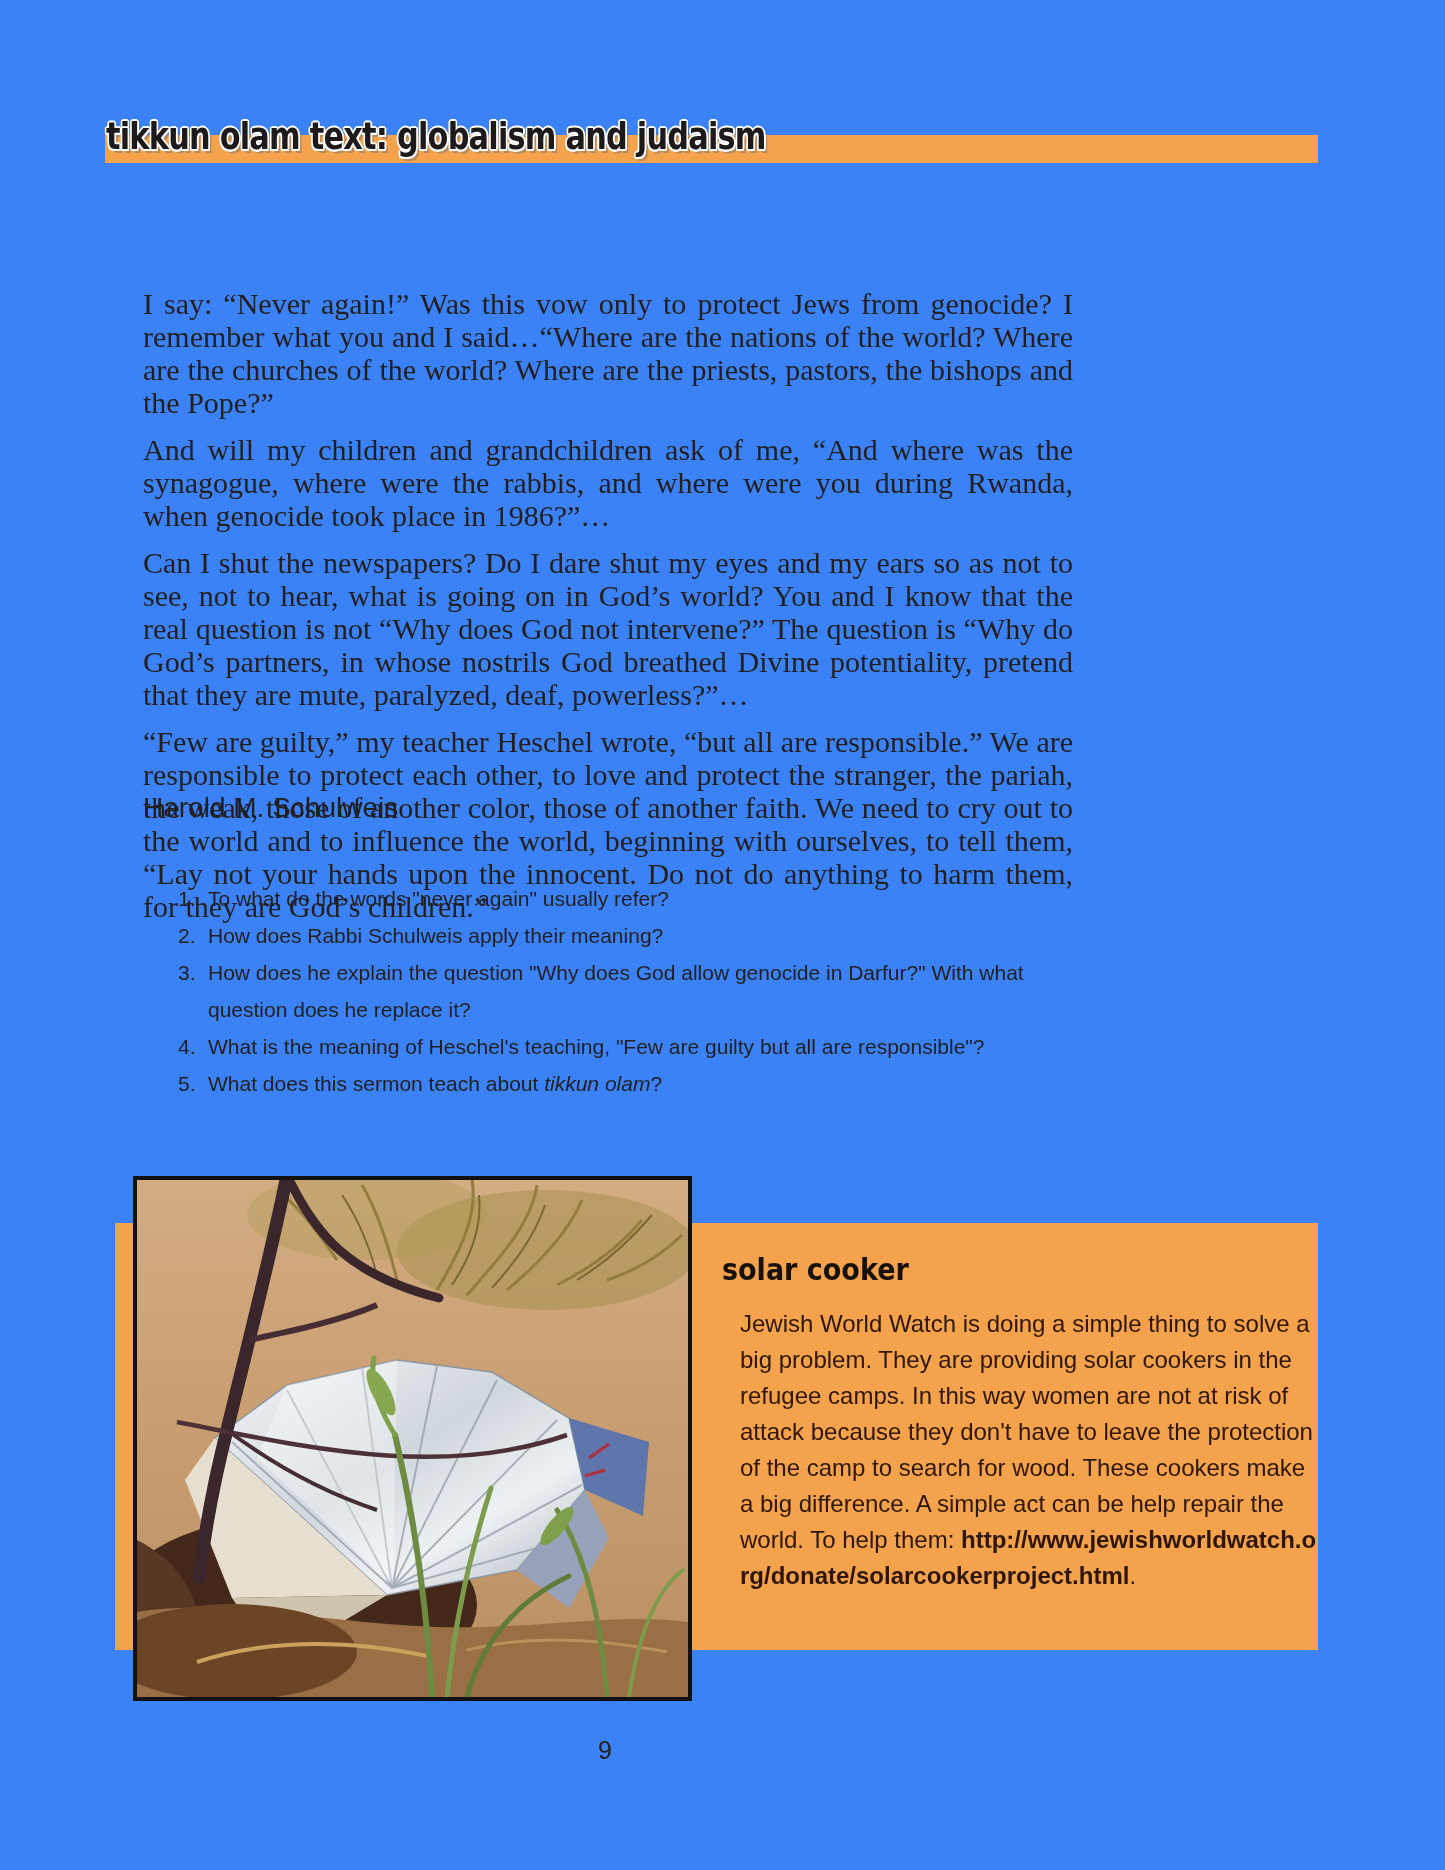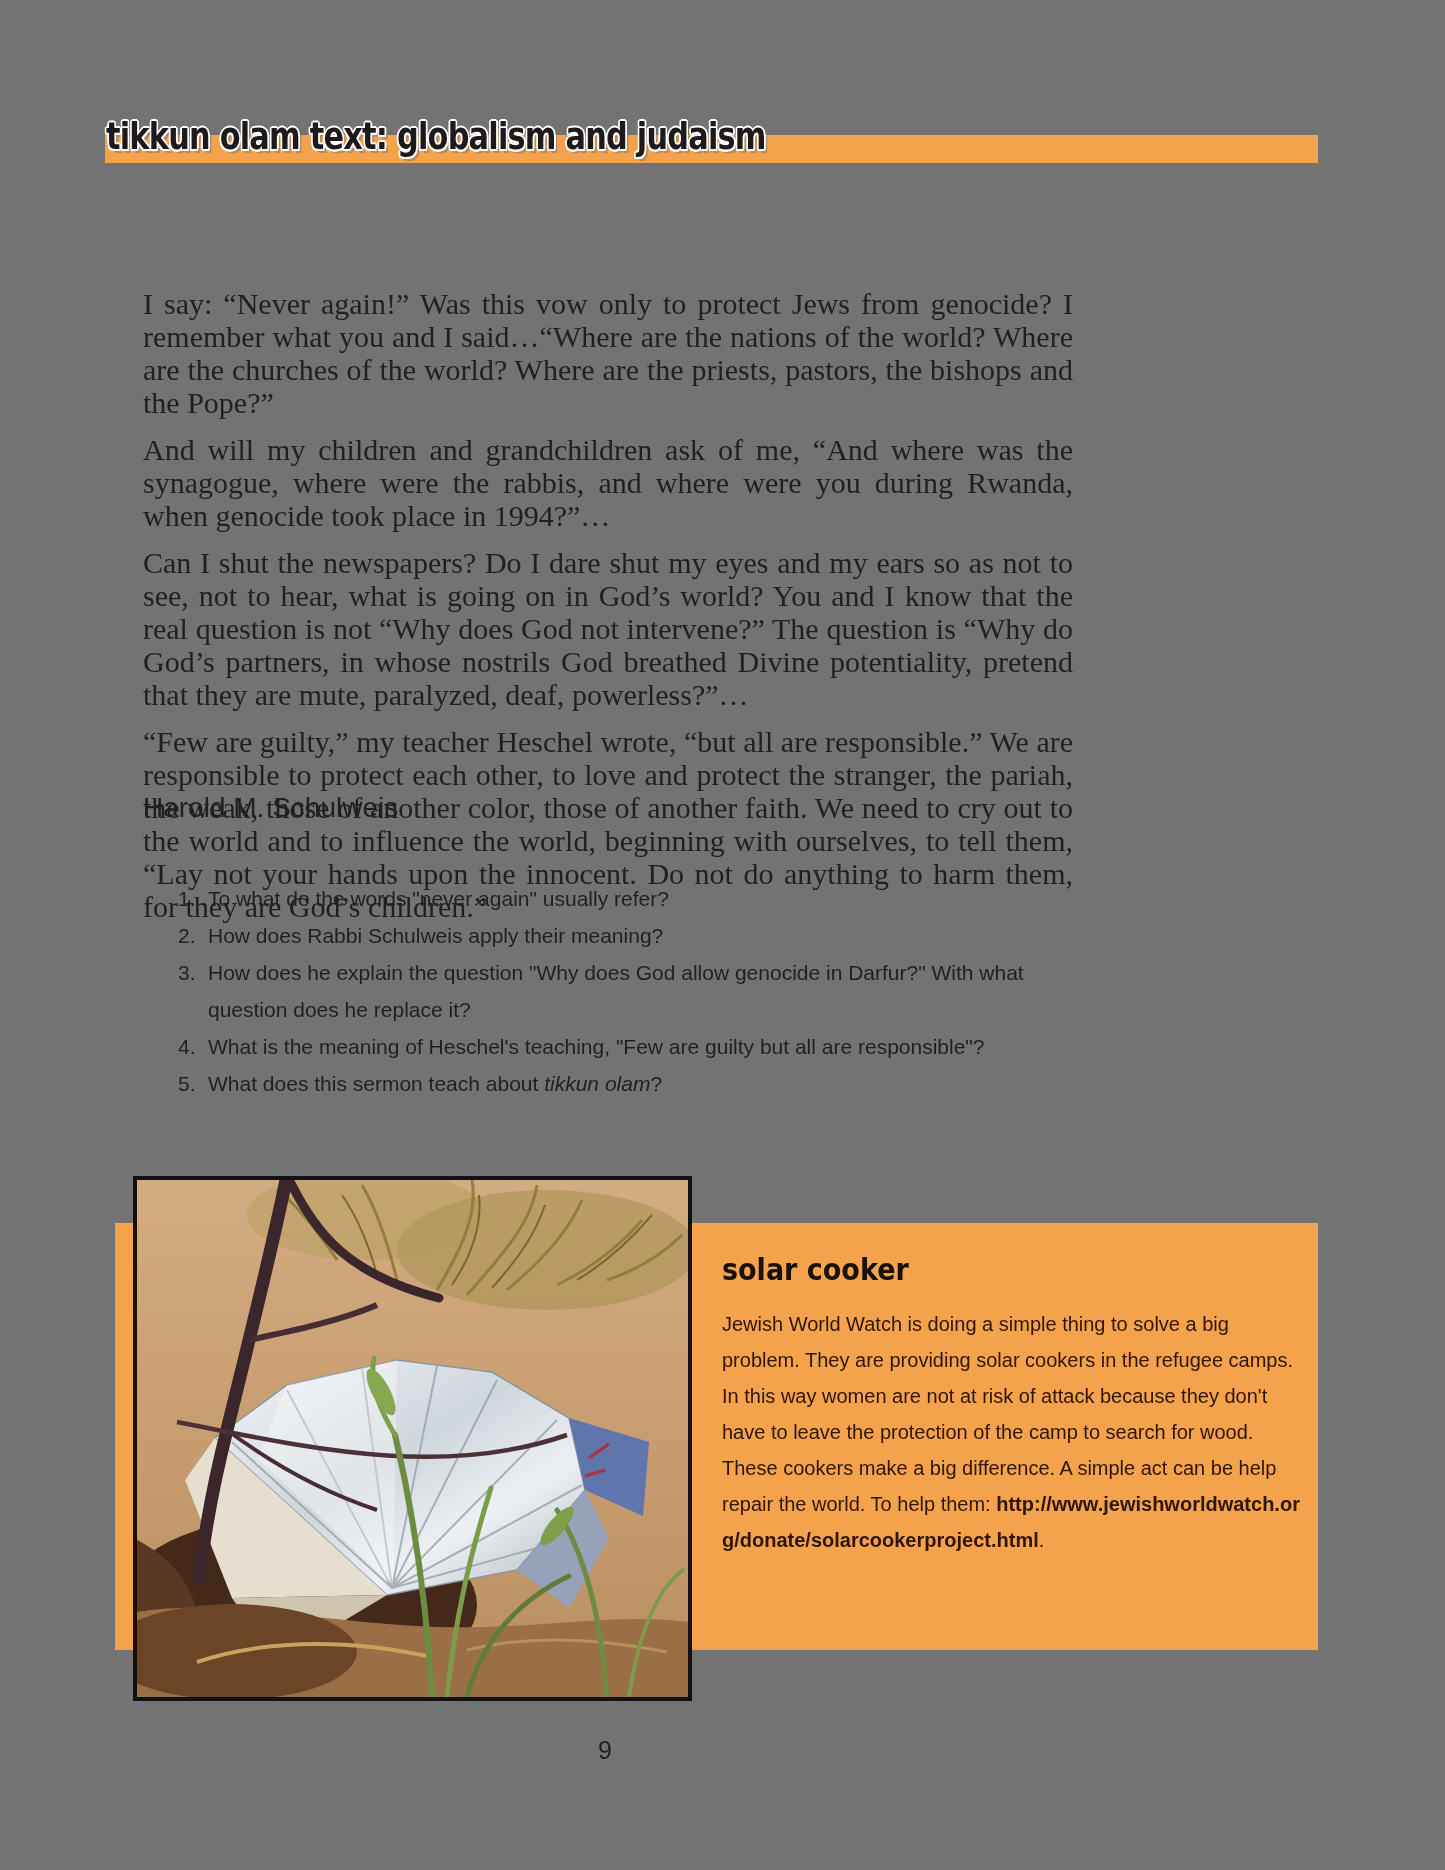--- a/index.html
+++ b/index.html
@@ -1,17 +1,17 @@
 <!DOCTYPE html>
 <html><head>
 <meta charset="utf-8">
 <style>
   html,body{margin:0;padding:0;background:#ffffff;}
   .page{
-    position:relative;width:1445px;height:1870px;background:#737373;overflow:hidden;
+    position:relative;width:1445px;height:1870px;background:#3b82f6;overflow:hidden;
     font-family:"Liberation Sans",sans-serif;color:#231f20;
   }
   
   .title-bar{position:absolute;left:105px;top:135px;width:1213px;height:28px;background:#F5A24C;z-index:1;}
   .title{
     position:absolute;left:106px;top:116px;margin:0;z-index:2;
     font-family:"DejaVu Sans",sans-serif;font-weight:bold;font-size:38px;line-height:1.1;
     letter-spacing:-1px;color:#1e1a1b;white-space:nowrap;
     transform:scaleX(.8);transform-origin:left top;
     text-shadow:
@@ -34,22 +34,22 @@
   .q-text{flex:1;}
   .q-text em{font-style:italic;}
   
   .solar-box{position:absolute;left:115px;top:1223px;width:1203px;height:427px;background:#F5A24C;z-index:1;}
   .solar-heading{
     position:absolute;left:722px;top:1252px;margin:0;z-index:3;
     font-family:"DejaVu Sans",sans-serif;font-weight:bold;font-size:30px;color:#17110c;
     white-space:nowrap;transform:scaleX(.9);transform-origin:left top;letter-spacing:0;
   }
   .solar-body{
-    position:absolute;left:722px;top:1306px;width:578px;margin:0;z-index:3;
-    font-size:20px;line-height:36px;color:#2e1606;
+    position:absolute;left:740px;top:1306px;width:578px;margin:0;z-index:3;
+    font-size:24px;line-height:36px;color:#2e1606;
   }
   .solar-body strong{font-weight:bold;word-break:break-all;}
   
   .photo{
     position:absolute;left:133px;top:1176px;width:551px;height:517px;margin:0;
     border:4px solid #111111;z-index:2;background:#c9a178;
   }
   .photo svg{display:block;width:551px;height:517px;}
   
   .page-num{position:absolute;left:105px;top:1736px;width:1000px;text-align:center;font-size:25px;}
@@ -58,21 +58,21 @@
 <body>
 
 <div class="page">
 
   <div class="title-bar"></div>
   <h1 class="title">tikkun olam text: globalism and judaism</h1>
 
 
   <div class="sermon">
     <p>I say: “Never again!” Was this vow only to protect Jews from genocide? I remember what you and I said…“Where are the nations of the world? Where are the churches of the world? Where are the priests, pastors, the bishops and the Pope?”</p>
-    <p>And will my children and grandchildren ask of me, “And where was the synagogue, where were the rabbis, and where were you during Rwanda, when genocide took place in 1994?”…</p>
+    <p>And will my children and grandchildren ask of me, “And where was the synagogue, where were the rabbis, and where were you during Rwanda, when genocide took place in 1986?”…</p>
     <p>Can I shut the newspapers? Do I dare shut my eyes and my ears so as not to see, not to hear, what is going on in God’s world? You and I know that the real question is not “Why does God not intervene?” The question is “Why do God’s partners, in whose nostrils God breathed Divine potentiality, pretend that they are mute, paralyzed, deaf, powerless?”…</p>
     <p>“Few are guilty,” my teacher Heschel wrote, “but all are responsible.” We are responsible to protect each other, to love and protect the stranger, the pariah, the weak, those of another color, those of another faith. We need to cry out to the world and to influence the world, beginning with ourselves, to tell them, “Lay not your hands upon the innocent. Do not do anything to harm them, for they are God’s children.”</p>
   </div>
 
   <div class="attribution">
     <div>Harold M. Schulweis</div>
   </div>
 
   <div class="questions">
     <div class="q-row">

